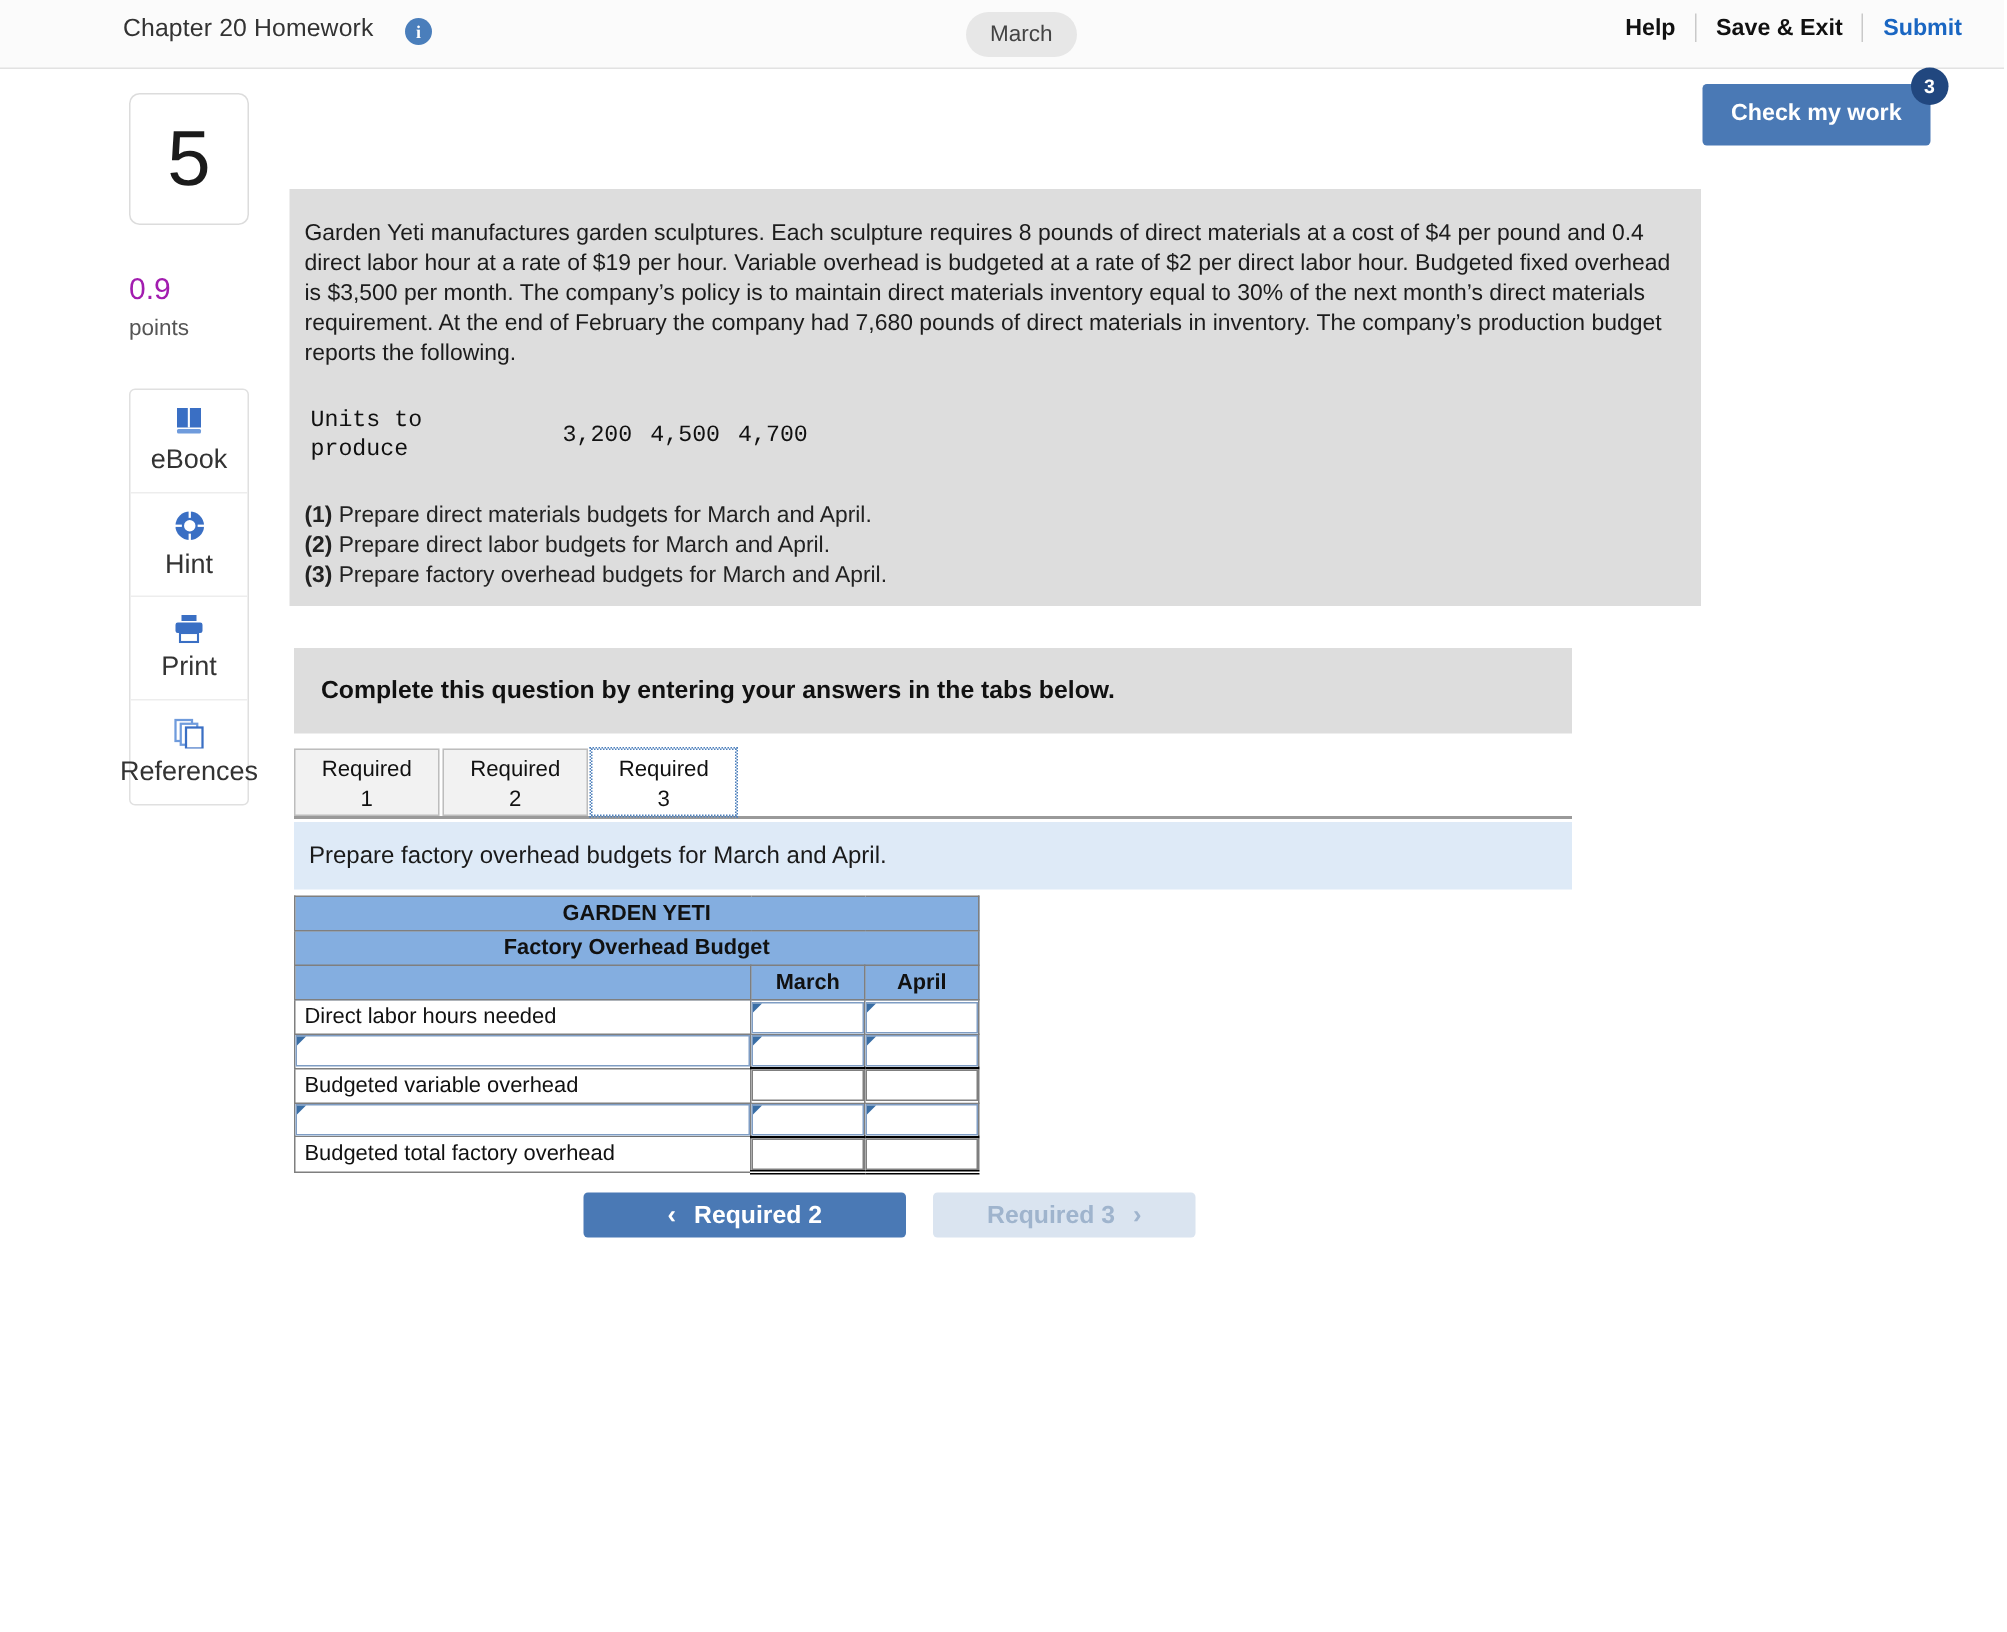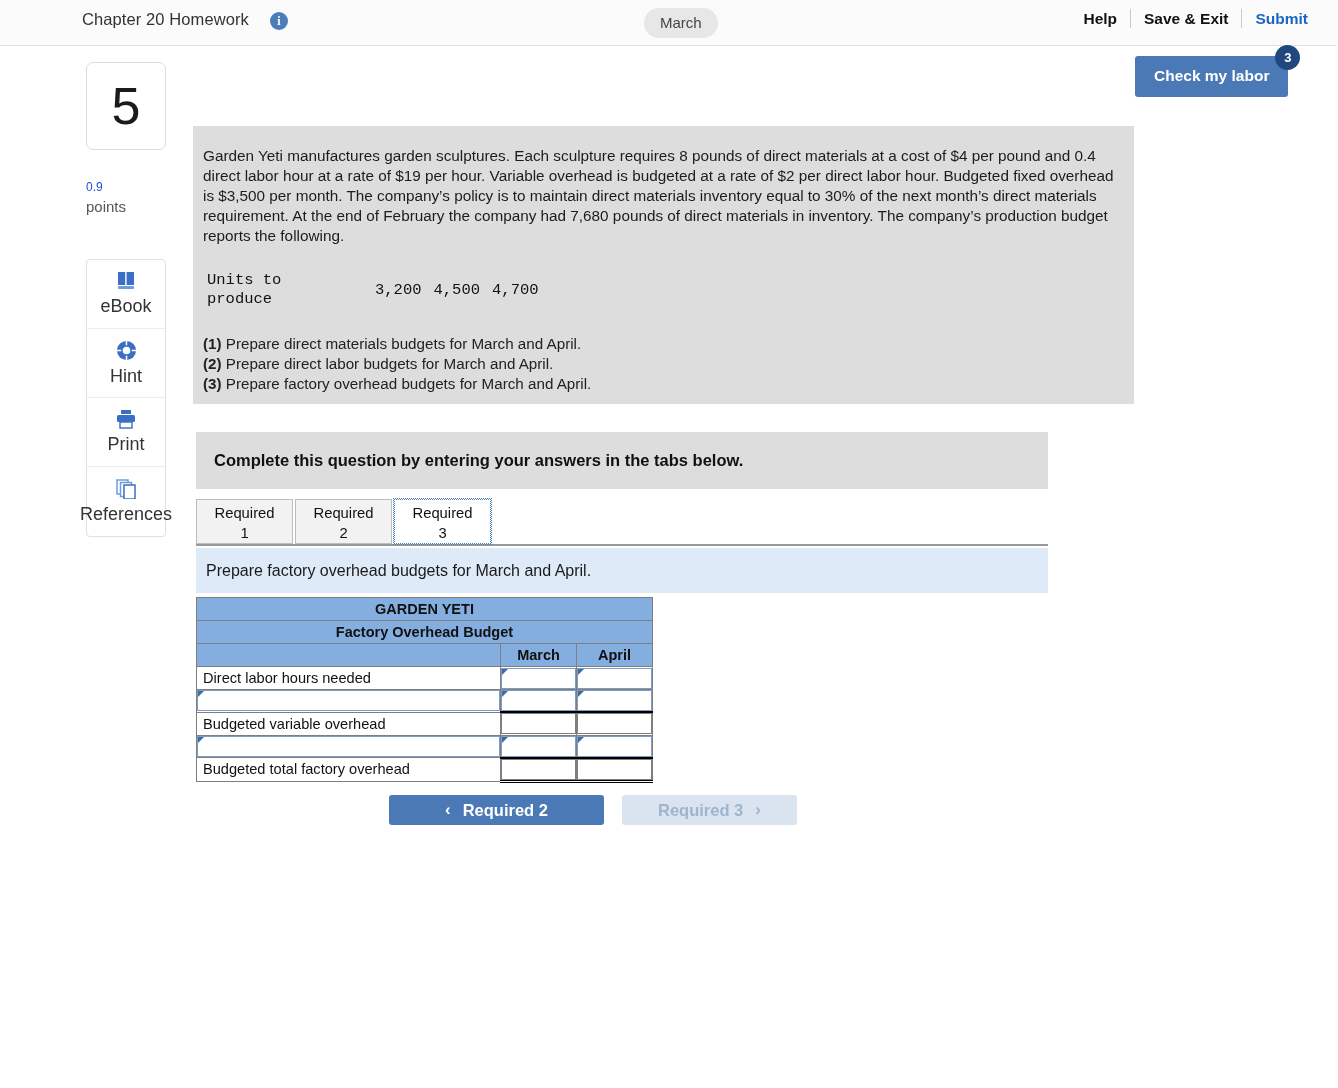--- a/index.html
+++ b/index.html
@@ -69,21 +69,21 @@
     width: 80px; height: 88px;
     border: 1px solid #dcdcdc; border-radius: 7px;
     background: #fff;
     display: flex; align-items: center; justify-content: center;
     font-size: 52px; color: #1b1b1b;
   }
   .points {
     position: absolute; left: 86px; top: 179px;
     width: 82px; line-height: 1.45;
   }
-  .points .pv { font-size: 12px; color: #1d4ed8; }
+  .points .pv { font-size: 20px; color: #a21caf; }
   .points .pl { font-size: 15px; color: #555; }
 
   .toolbox {
     position: absolute; left: 86px; top: 259px;
     width: 80px;
     border: 1px solid #e0e0e0; border-radius: 4px;
     background: #fff;
   }
   .tool {
     height: 69px; border-bottom: 1px solid #ededed;
@@ -238,21 +238,21 @@
   <div class="topbar-right">
     <span class="tlink">Help</span>
     <span class="tdiv"></span>
     <span class="tlink">Save &amp; Exit</span>
     <span class="tdiv"></span>
     <span class="tlink submit">Submit</span>
   </div>
 </div>
 
 <div class="check-wrap">
-  <button class="check-btn">Check my labor</button>
+  <button class="check-btn">Check my work</button>
   <div class="check-badge">3</div>
 </div>
 
 <div class="qnum-box">5</div>
 <div class="points">
   <div class="pv">0.9</div>
   <div class="pl">points</div>
 </div>
 
 <div class="toolbox">

